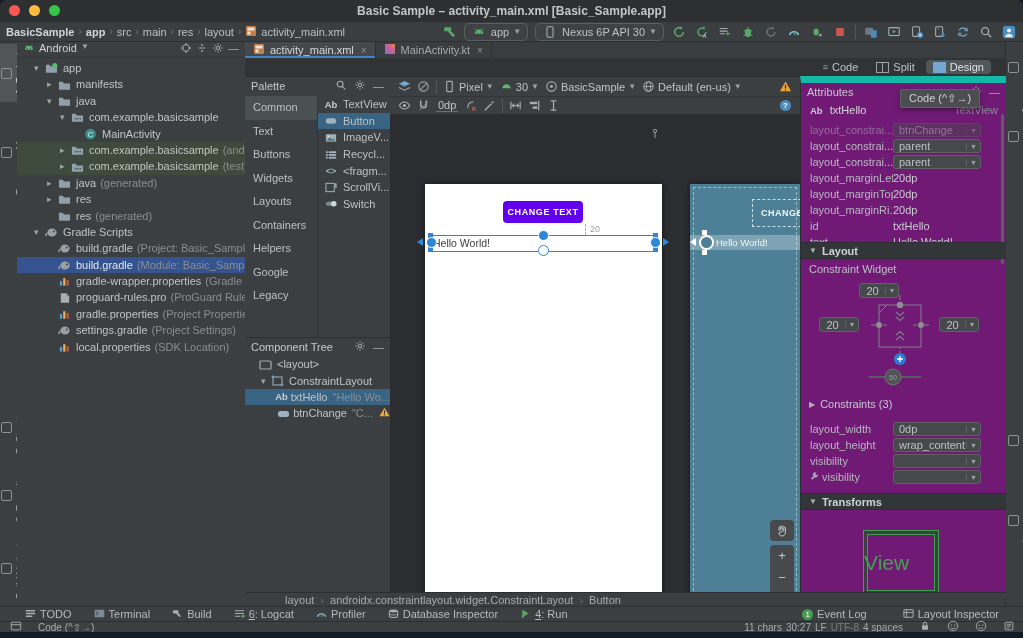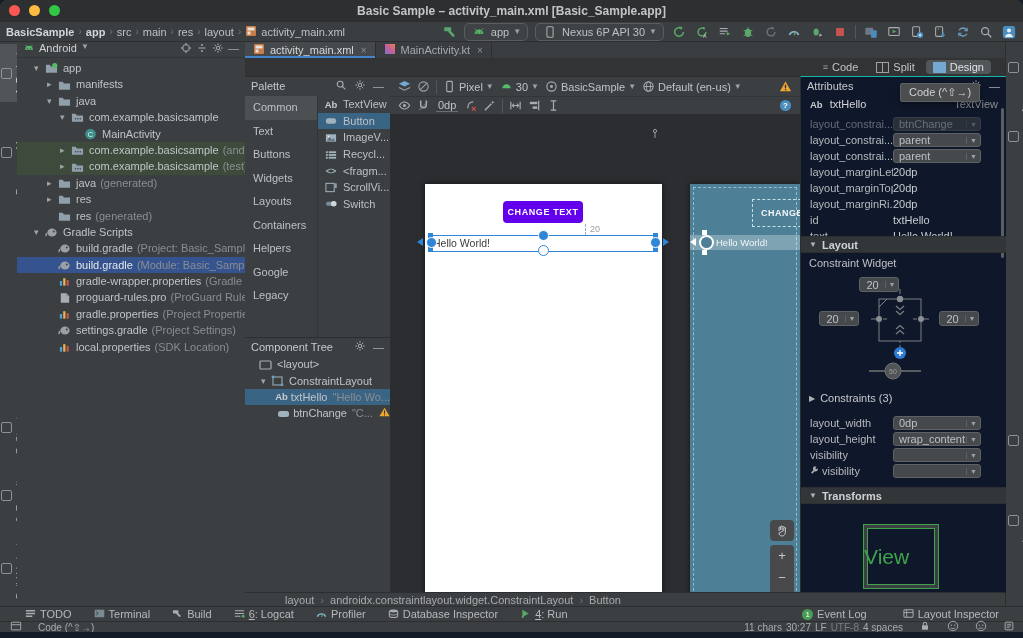--- a/index.html
+++ b/index.html
@@ -103,21 +103,21 @@
   .bpband{position:absolute;left:0;top:51px;width:110px;height:15px;background:rgba(255,255,255,.28);}
   .bptext{position:absolute;left:26px;top:53px;font-size:9.5px;color:rgba(255,255,255,.9);}
   .bpbtn{position:absolute;left:62px;top:15px;width:70px;height:26px;border:1px dashed rgba(230,245,250,.8);color:rgba(255,255,255,.92);font-size:9px;font-weight:bold;display:flex;align-items:center;padding-left:8px;letter-spacing:.5px;}
   .bphc{position:absolute;width:11px;height:11px;border-radius:50%;background:#4d8096;border:2px solid #fff;}
   .bphsq{position:absolute;width:5px;height:5px;background:#fff;}
   
   .panbtn{position:absolute;left:380px;top:405px;width:24px;height:21px;background:#47494b;border-radius:4px;display:flex;align-items:center;justify-content:center;}
   .zoomstack{position:absolute;left:380px;top:430px;width:24px;height:82px;background:#47494b;border-radius:4px;display:flex;flex-direction:column;align-items:center;justify-content:space-around;color:#c6c9cc;}
   .zoomstack div{line-height:1;}
   
-  .attrs{left:555px;top:34px;width:205px;height:516px;background:#0f172a;border-left:1px solid #2c2e30;border-top:1px solid #14b8a6;}
+  .attrs{left:555px;top:34px;width:205px;height:516px;background:#701a75;border-left:1px solid #2c2e30;border-top:7px solid #14b8a6;}
   .arow{position:absolute;left:0;width:205px;height:16px;display:flex;align-items:center;}
   .aname{padding-left:9px;width:92px;color:#b6babd;white-space:nowrap;overflow:hidden;box-sizing:border-box;flex:none;}
   .aval{color:#c8ccce;white-space:nowrap;}
   .dd{display:flex;align-items:center;width:88px;height:14px;background:#45494b;border:1px solid #5e6264;border-radius:3px;box-sizing:border-box;}
   .dd .v{flex:1;padding-left:5px;overflow:hidden;white-space:nowrap;}
   .dd .c{width:13px;text-align:center;border-left:1px solid #5e6264;color:#9da1a4;font-size:7px;}
   .dim{opacity:.5;}
   .section{position:absolute;left:0;width:205px;height:17px;background:#333638;border-top:1px solid #2c2e30;border-bottom:1px solid #2c2e30;display:flex;align-items:center;padding-left:8px;box-sizing:border-box;font-weight:bold;color:#ced2d4;}
   .section .tri{font-size:8px;margin-right:5px;color:#aeb2b5;}
   .subrow{position:absolute;left:0;width:205px;display:flex;align-items:center;padding-left:8px;box-sizing:border-box;color:#bcc0c3;}

